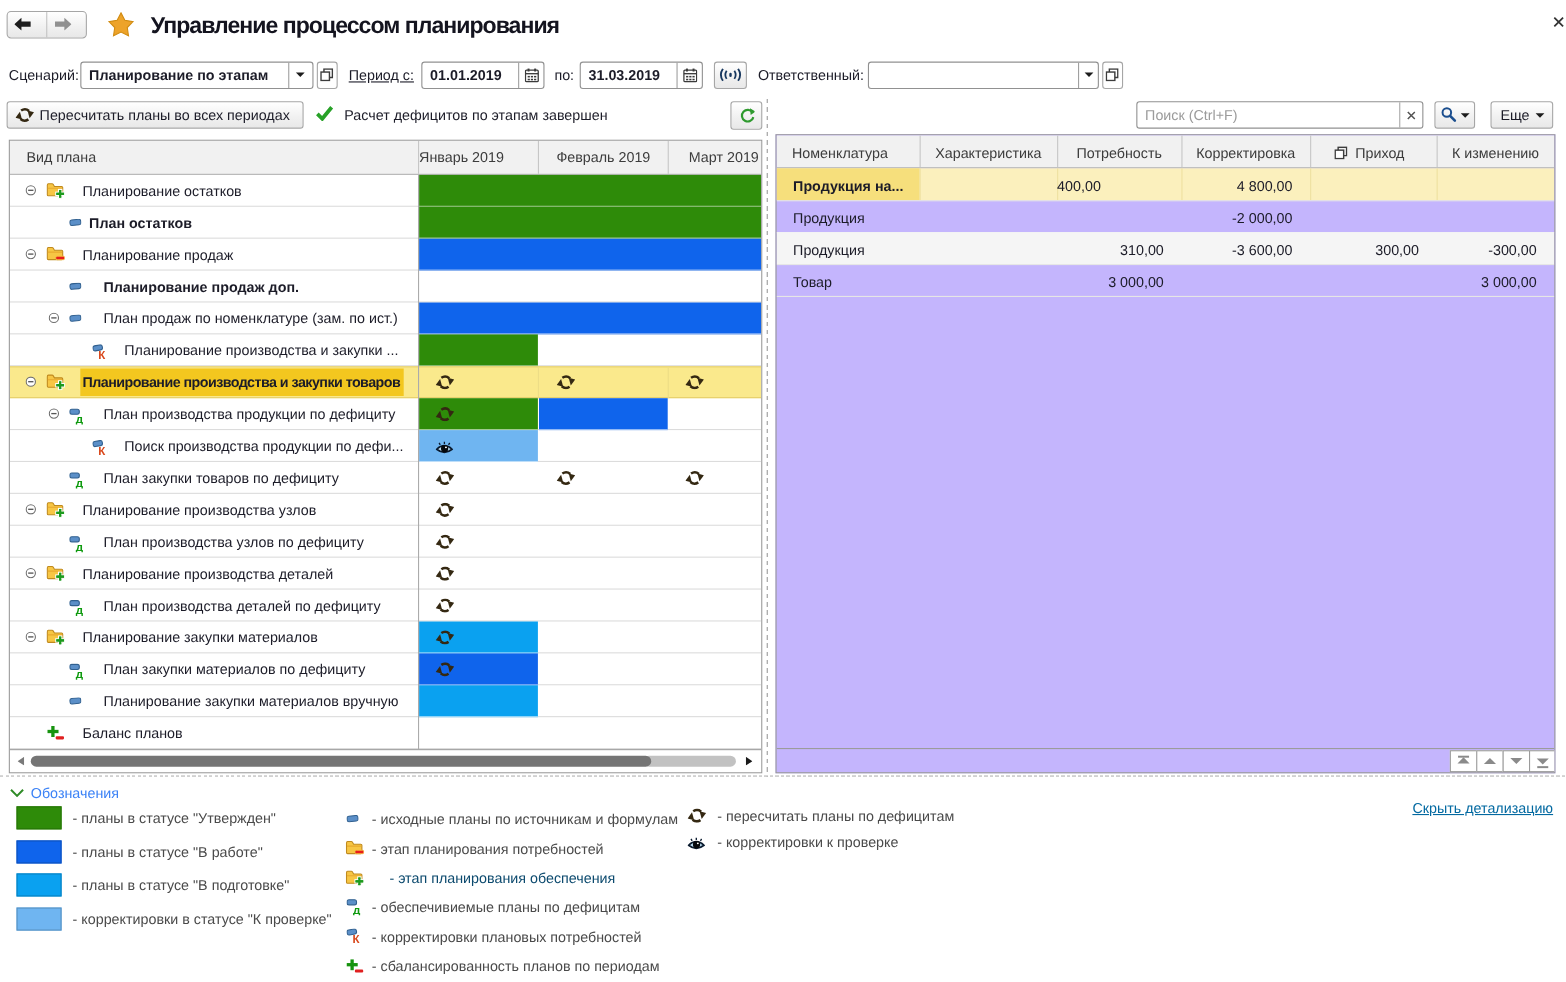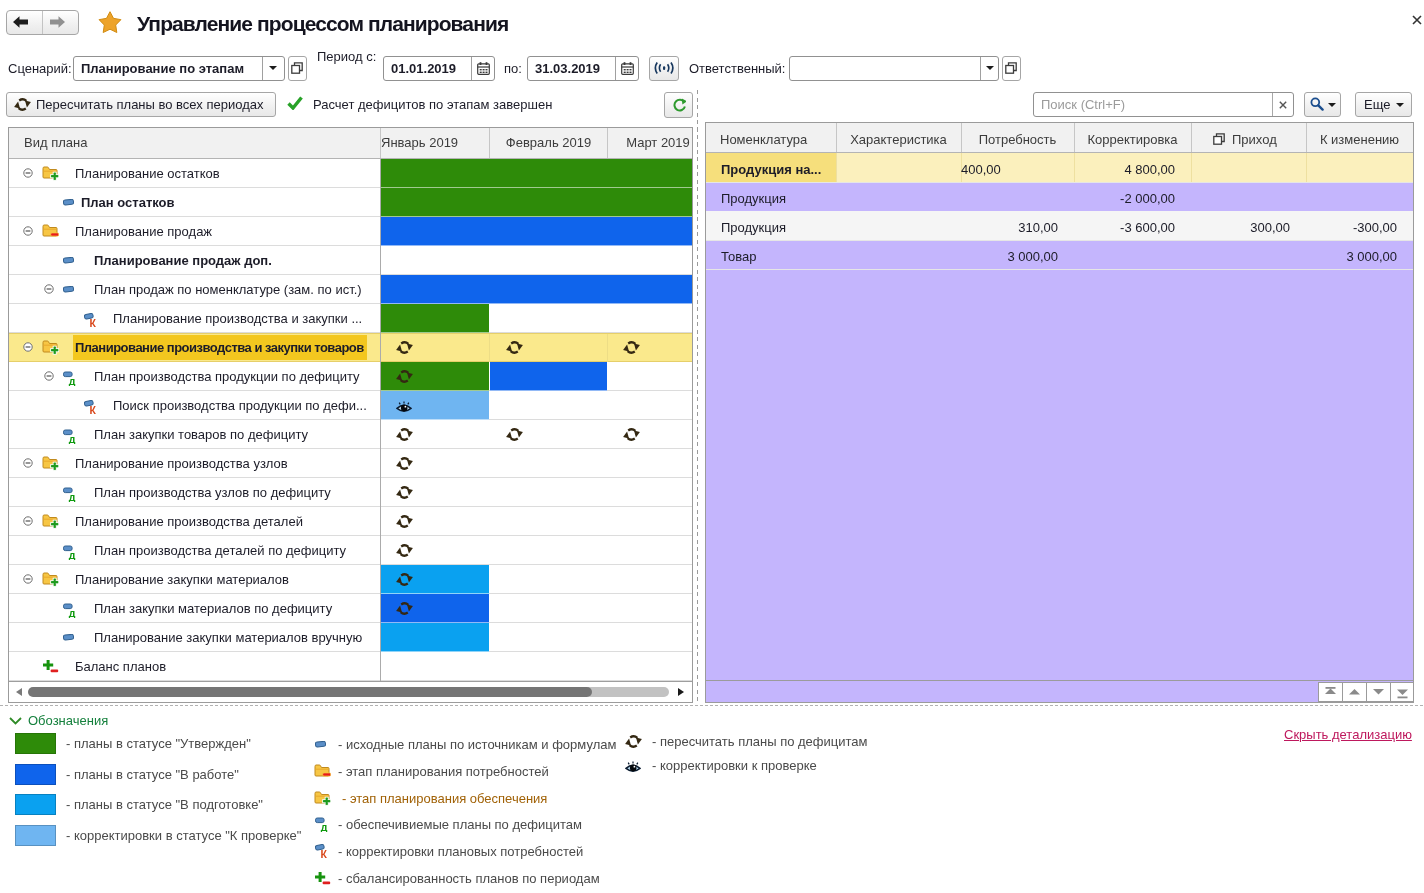--- a/index.html
+++ b/index.html
@@ -28,21 +28,21 @@
 <div class="a lbl" style="left:8px;top:61px;">Сценарий:</div>
 <div class="a inp" style="left:73px;top:56px;width:212px;height:25px"></div>
 <div class="a lbl" style="left:81px;top:61px;font-weight:bold">Планирование по этапам</div>
 <div class="a" style="left:262px;top:57px;width:1px;height:23px;background:#a0a0a0"></div>
 <div class="a tri" style="left:269px;top:66px"></div>
 <div class="a btn" style="left:288px;top:56px;width:19px;height:25px;background:#fff"></div>
 <svg class="a" style="left:291px;top:62px" width="12" height="12" viewBox="0 0 12 12">
     <path d="M3.5 3.5 L3.5 0.8 L11.2 0.8 L11.2 8.5 L8.5 8.5" fill="none" stroke="#3c3c3c" stroke-width="1.3"></path>
     <rect x="0.8" y="3.5" width="7.7" height="7.7" fill="#fff" stroke="#3c3c3c" stroke-width="1.3"></rect>
   </svg>
-<div class="a lbl" style="left:317px;top:49px;">Период с:</div>
+<div class="a lbl" style="left:317px;top:61px;text-decoration:underline;">Период с:</div>
 <div class="a inp" style="left:383px;top:56px;width:112px;height:25px"></div>
 <div class="a lbl" style="left:391px;top:61px;font-weight:bold">01.01.2019</div>
 <div class="a" style="left:471px;top:57px;width:1px;height:23px;background:#a0a0a0"></div>
 <svg class="a" style="left:477px;top:62px" width="13" height="13" viewBox="0 0 13 13">
     <rect x="0.7" y="1.8" width="11.6" height="10.5" rx="1" fill="#fff" stroke="#3a3a3a" stroke-width="1.2"></rect>
     <rect x="2.6" y="0.2" width="1.8" height="2.8" fill="#3a3a3a"></rect>
     <rect x="8.6" y="0.2" width="1.8" height="2.8" fill="#3a3a3a"></rect>
     <rect x="0.7" y="4.4" width="11.6" height="1.2" fill="#3a3a3a"></rect>
     <rect x="2.7" y="7" width="2" height="1.4" fill="#3a3a3a"></rect>
     <rect x="5.6" y="7" width="2" height="1.4" fill="#3a3a3a"></rect>
@@ -452,22 +452,22 @@
     </svg>
 <div class="a" style="left:683.5px;top:559px;width:25px;height:20px;border:1px solid #9b9b9b;background:#fff"></div>
 <svg class="a" style="left:686.5px;top:562px" width="19" height="14" viewBox="0 0 19 14">
       <polygon points="4,4.5 9.5,10 15,4.5" fill="#8a8a8a"></polygon>
       <rect x="4.5" y="11.5" width="10" height="1.8" fill="#8a8a8a"></rect>
     </svg>
 </div>
 <svg class="a" style="left:9px;top:717px" width="13" height="8" viewBox="0 0 13 8">
     <path d="M1 1 L6.5 6.5 L12 1" stroke="#2f8b27" stroke-width="1.8" fill="none"></path>
   </svg>
-<div class="a lbl" style="left:28px;top:713px;color:#15803d">Обозначения</div>
-<div class="a lbl" style="left:1284px;top:727px;color:#be185d;text-decoration:underline">Скрыть детализацию</div>
+<div class="a lbl" style="left:28px;top:713px;color:#3b82f6">Обозначения</div>
+<div class="a lbl" style="left:1284px;top:727px;color:#0369a1;text-decoration:underline">Скрыть детализацию</div>
 <div class="a" style="left:15px;top:733.0px;width:41px;height:21px;background:#2e8b09;border:1px solid #267507"></div>
 <div class="a lbl" style="left:66px;top:736.0px;color:#4a4a4a">- планы в статусе "Утвержден"</div>
 <div class="a" style="left:15px;top:763.6px;width:41px;height:21px;background:#0f64ec;border:1px solid #0c50bc"></div>
 <div class="a lbl" style="left:66px;top:766.6px;color:#4a4a4a">- планы в статусе "В работе"</div>
 <div class="a" style="left:15px;top:794.2px;width:41px;height:21px;background:#0aa1f0;border:1px solid #0881c0"></div>
 <div class="a lbl" style="left:66px;top:797.2px;color:#4a4a4a">- планы в статусе "В подготовке"</div>
 <div class="a" style="left:15px;top:824.8px;width:41px;height:21px;background:#6fb5f1;border:1px solid #5891c1"></div>
 <div class="a lbl" style="left:66px;top:827.8px;color:#4a4a4a">- корректировки в статусе "К проверке"</div>
 <svg class="a" style="left:315px;top:741.0px" width="11" height="7" viewBox="0 0 11 7">
     <rect x="0.5" y="0.7" width="10" height="5" rx="1.8" fill="#5b8fc8" stroke="#31608f" stroke-width="1" transform="rotate(-6 5.5 3.2)"></rect>
@@ -480,21 +480,21 @@
   </svg>
 <div class="a lbl" style="left:338px;top:763.8px;color:#4a4a4a">- этап планирования потребностей</div>
 <svg class="a" style="left:314px;top:789.6px" width="17" height="16" viewBox="0 0 17 16">
     <path d="M1 3.5 L1 12 Q1 13 2 13 L14 13 Q15 13 15 12 L15 5.5 Q15 4.5 14 4.5 L7.5 4.5 L6.3 2.5 Q6 2 5.4 2 L2 2 Q1 2 1 3.5 Z" fill="#f7c644" stroke="#c08a1e" stroke-width="1"></path>
     <path d="M1.5 6.2 L14.5 6.2" stroke="#e8a92c" stroke-width="1" fill="none"></path>
     <rect x="11.2" y="7.2" width="3" height="8" fill="#1d9a1d" stroke="#fff" stroke-width="1"></rect>
     <rect x="8.7" y="9.7" width="8" height="3" fill="#1d9a1d" stroke="#fff" stroke-width="1"></rect>
     <rect x="11.7" y="7.7" width="2" height="7" fill="#1d9a1d"></rect>
     <rect x="9.2" y="10.2" width="7" height="2" fill="#1d9a1d"></rect>
   </svg>
-<div class="a lbl" style="left:342px;top:790.6px;color:#a16207">- этап планирования обеспечения</div>
+<div class="a lbl" style="left:354px;top:790.6px;color:#0c4a6e">- этап планирования обеспечения</div>
 <svg class="a" style="left:315px;top:817.4px" width="15" height="15" viewBox="0 0 15 15">
     <rect x="0.5" y="1" width="8.6" height="4.6" rx="1.8" fill="#5b8fc8" stroke="#31608f" stroke-width="1"></rect>
     <text x="5.8" y="13.5" font-family="Liberation Sans" font-size="10.5" font-weight="bold" fill="#0f9a0f">д</text>
   </svg>
 <div class="a lbl" style="left:338px;top:817.4px;color:#4a4a4a">- обеспечивиемые планы по дефицитам</div>
 <svg class="a" style="left:315px;top:844.2px" width="15" height="15" viewBox="0 0 15 15">
     <rect x="0.5" y="1" width="8.6" height="4.6" rx="1.8" fill="#5b8fc8" stroke="#31608f" stroke-width="1" transform="rotate(-10 4.5 3.3)"></rect>
     <text x="5.4" y="13.5" font-family="Liberation Sans" font-size="10.5" font-weight="bold" fill="#d9481c">К</text>
   </svg>
 <div class="a lbl" style="left:338px;top:844.2px;color:#4a4a4a">- корректировки плановых потребностей</div>

